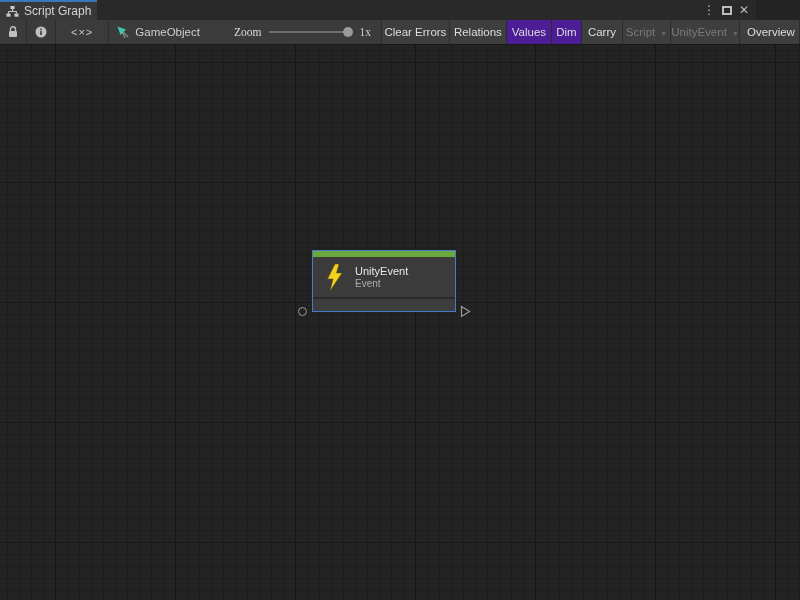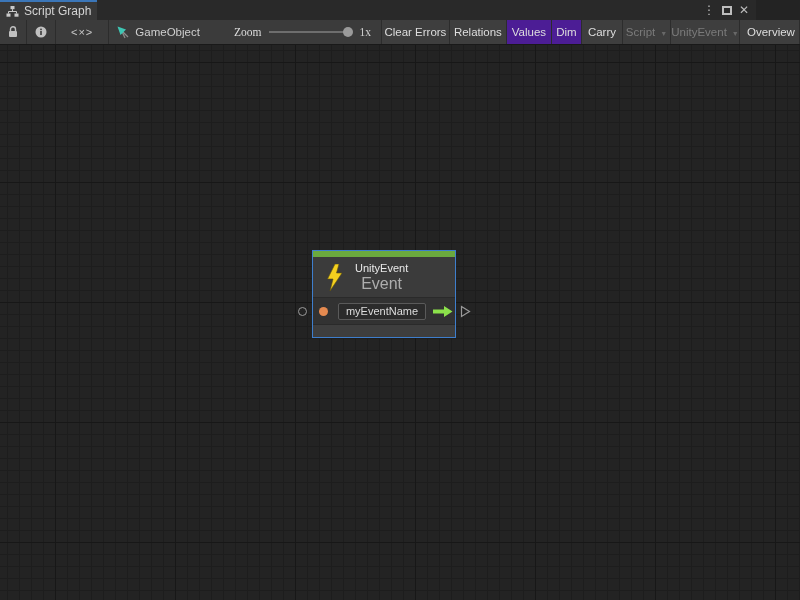--- a/index.html
+++ b/index.html
@@ -53,21 +53,21 @@
     background-position: 55px 17px, 55px 17px, 7px 5px, 7px 5px; }
 
   
   .node { position: absolute; left: 312px; top: 205px; width: 144px;
     border: 1.5px solid #3e7ecc; background: #3b3b3b; }
   .node-accent { height: 6px; background: #6ba93e; }
   .node-header { height: 40px; background: #3b3b3b; display: flex;
     align-items: center; padding-left: 13px; gap: 13px; }
   .node-titles { display: flex; flex-direction: column; gap: 1px; }
   .node-title { font-size: 11px; color: #e9e9e9; }
-  .node-subtitle { font-size: 16px; color: #adadad; text-align: center; }
+  .node-subtitle { font-size: 10px; color: #adadad; }
   .node-sep { height: 1px; background: #2a2a2a; }
   .node-ports { height: 26px; background: #323232; display: flex; align-items: center; }
   .port-dot { width: 9px; height: 9px; border-radius: 50%; background: #e58a50;
     margin-left: 6px; flex: none; }
   .event-name-input { margin-left: 10px; width: 88px; height: 17px;
     background: #2b2b2b; border: 1px solid #5a5a5a; border-radius: 2px;
     color: #dddddd; font-size: 11px; font-family: "Liberation Sans", sans-serif;
     text-align: center; padding: 0 2px; outline: none; }
   .flow-arrow { margin-left: 5px; flex: none; display: flex; align-items: center; }
   .node-footer { height: 12px; background: #3e3e3e; }
@@ -179,29 +179,20 @@
           <svg width="16" height="27" viewBox="0 0 16 27">
             <polygon points="9,0 13,0 10.5,9 16,9 4,27 7,15 1.5,15" fill="#f4d01f" stroke="#5f520e" stroke-width="0.6"></polygon>
           </svg>
         </span>
         <span class="node-titles">
           <span class="node-title">UnityEvent</span>
           <span class="node-subtitle">Event</span>
         </span>
       </div>
       <div class="node-sep"></div>
-      <div class="node-ports">
-        <span class="port-dot"></span>
-        <input class="event-name-input" type="text" value="myEventName" style="">
-        <span class="flow-arrow">
-          <svg width="23" height="13" viewBox="0 0 23 13">
-            <path d="M2 4.5 L13 4.5 L13 1 L21.5 6.5 L13 12 L13 8.5 L2 8.5 Z" fill="#8ce14b"></path>
-          </svg>
-        </span>
-      </div>
       <div class="node-sep"></div>
       <div class="node-footer"></div>
     </div>
 
     <span class="outer-port-triangle">
       <svg width="11" height="13" viewBox="0 0 11 13">
         <polygon points="1.5,1.5 9.5,6.5 1.5,11.5" fill="none" stroke="#9a9a9a" stroke-width="1.2"></polygon>
       </svg>
     </span>
 

